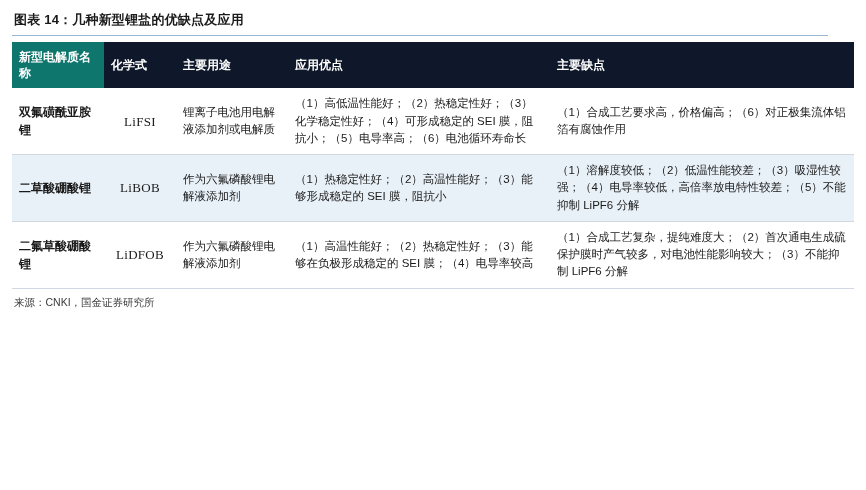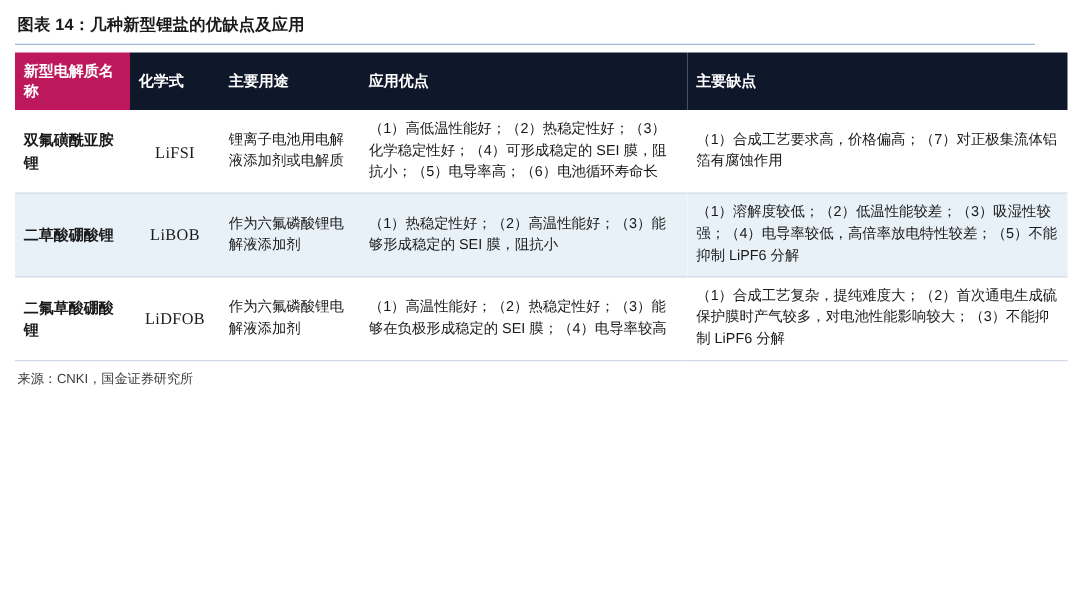--- a/index.html
+++ b/index.html
@@ -38,21 +38,21 @@
     background:#0f172a;
     color:#ffffff;
     font-weight:bold;
     font-size:12px;
     text-align:left;
     padding:7px 7px;
     line-height:1.35;
     vertical-align:middle;
     border:none;
   }
-  table.data th.c0{background:#be185d;}
+  table.data th.c0{background:#0f766e;}
   table.data td{
     padding:7px 7px;
     line-height:1.5;
     vertical-align:middle;
     border-bottom:1px solid #cfd8e3;
     color:#1a1a1a;
     word-break:break-all;
   }
   tr.band-a td{background:#ffffff;}
   tr.band-b td{background:#e9f1f8;}
@@ -103,21 +103,21 @@
         <th>应用优点</th>
         <th>主要缺点</th>
       </tr>
     </thead>
     <tbody>
       <tr class="band-a">
         <td class="name">双氟磺酰亚胺锂</td>
         <td class="formula">LiFSI</td>
         <td class="use">锂离子电池用电解液添加剂或电解质</td>
         <td class="pros">（1）高低温性能好；（2）热稳定性好；（3）化学稳定性好；（4）可形成稳定的 SEI 膜，阻抗小；（5）电导率高；（6）电池循环寿命长</td>
-        <td class="cons">（1）合成工艺要求高，价格偏高；（7）对正极集流体铝箔有腐蚀作用</td>
+        <td class="cons">（1）合成工艺要求高，价格偏高；（6）对正极集流体铝箔有腐蚀作用</td>
       </tr>
       <tr class="band-b">
         <td class="name">二草酸硼酸锂</td>
         <td class="formula">LiBOB</td>
         <td class="use">作为六氟磷酸锂电解液添加剂</td>
         <td class="pros">（1）热稳定性好；（2）高温性能好；（3）能够形成稳定的 SEI 膜，阻抗小</td>
         <td class="cons">（1）溶解度较低；（2）低温性能较差；（3）吸湿性较强；（4）电导率较低，高倍率放电特性较差；（5）不能抑制 LiPF6 分解</td>
       </tr>
       <tr class="band-a">
         <td class="name">二氟草酸硼酸锂</td>

